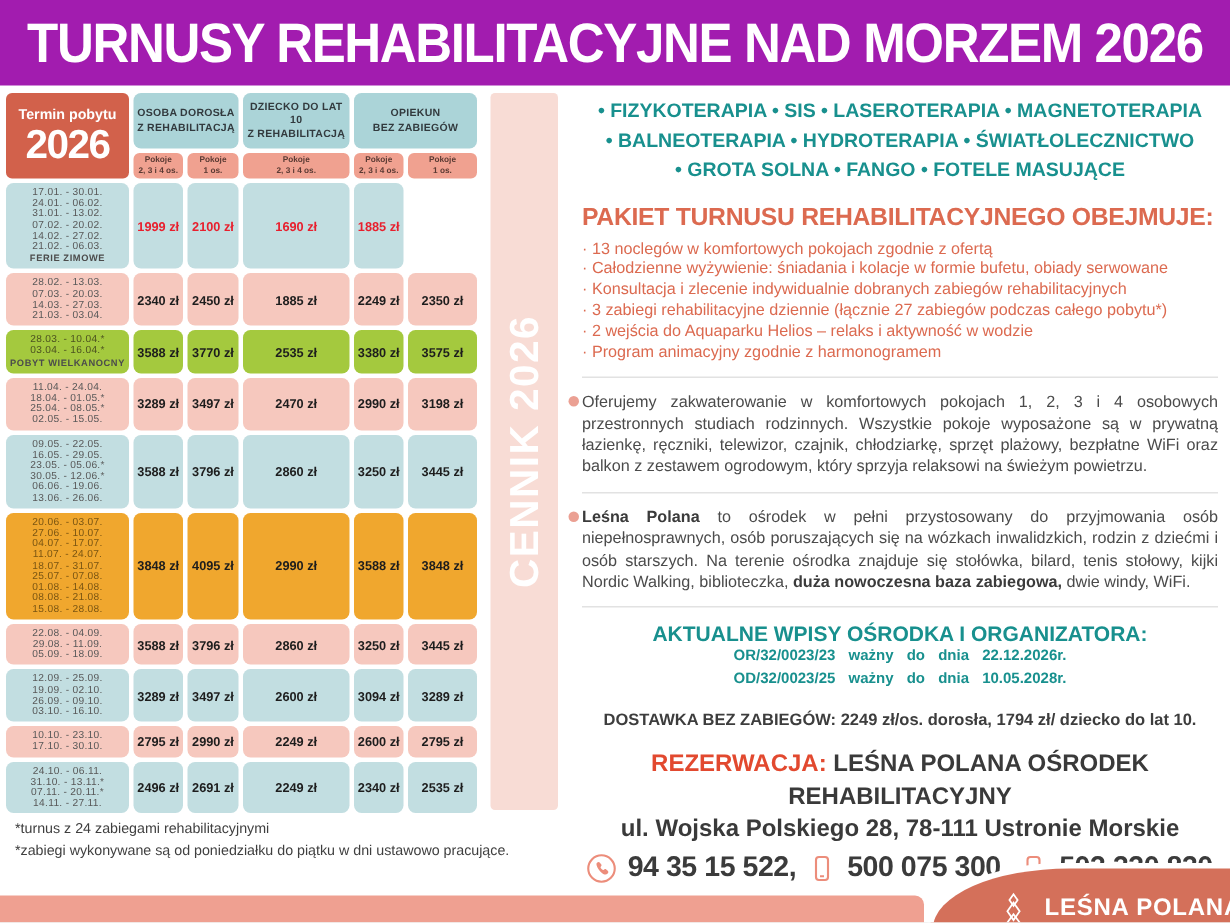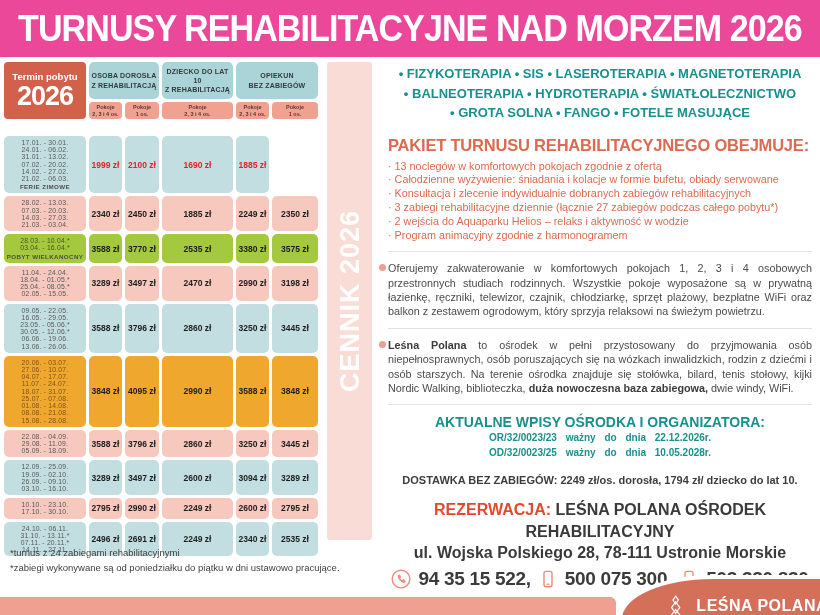--- a/index.html
+++ b/index.html
@@ -1,28 +1,28 @@
 <!DOCTYPE html>
 <html lang="pl"><head>
 <meta charset="utf-8">
 <style>
   html,body{margin:0;padding:0;background:#e9e9e9;}
   #canvas{position:relative;width:820px;height:615px;background:#ffffff;overflow:hidden;
           font-family:"Liberation Sans",sans-serif;-webkit-font-smoothing:antialiased;}
 
   
-  .banner{position:absolute;left:0;top:0;width:820px;height:57px;background:#ec4899;
+  .banner{position:absolute;left:0;top:0;width:820px;height:57px;background:#a21caf;
           display:flex;align-items:center;justify-content:center;}
   .banner .ttl{color:#fff;font-weight:bold;font-size:37px;white-space:nowrap;
                transform:scaleX(.92);letter-spacing:-1px;}
 
   
   .table{position:absolute;left:4px;top:62px;width:318px;}
   .grid6{display:grid;grid-template-columns:82px 33px 34px 71px 33px 46px;column-gap:3px;}
-  .thead{position:relative;margin-bottom:17px;}
+  .thead{position:relative;margin-bottom:3px;}
   .thead .row1{height:37px;margin-bottom:3px;}
   .thead .row2{height:17px;}
   .termblock{position:absolute;left:0;top:0;width:82px;height:57px;background:#d2614b;border-radius:4px;
              display:flex;flex-direction:column;align-items:center;justify-content:center;color:#fff;}
   .termblock .t1{font-size:9.5px;font-weight:bold;}
   .termblock .t2{font-size:27px;font-weight:bold;line-height:1;margin-top:1px;letter-spacing:-1px;}
   .ghead{background:#abd4d8;border-radius:5px;display:flex;align-items:center;justify-content:center;
          text-align:center;font-size:7px;font-weight:bold;color:#323a3e;white-space:pre-line;
          line-height:1.3;letter-spacing:.2px;}
   .g1{grid-column:2/4;}.g2{grid-column:4/5;}.g3{grid-column:5/7;}

